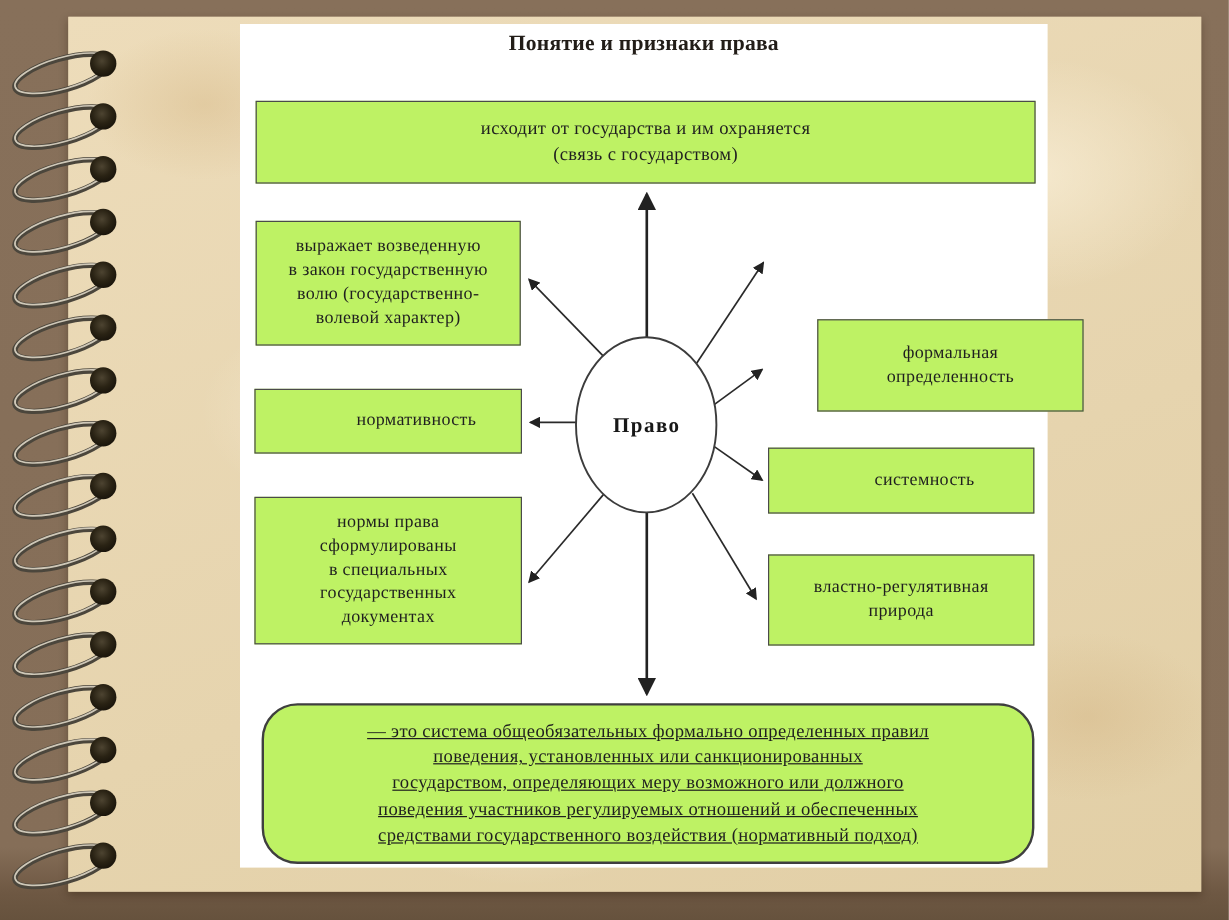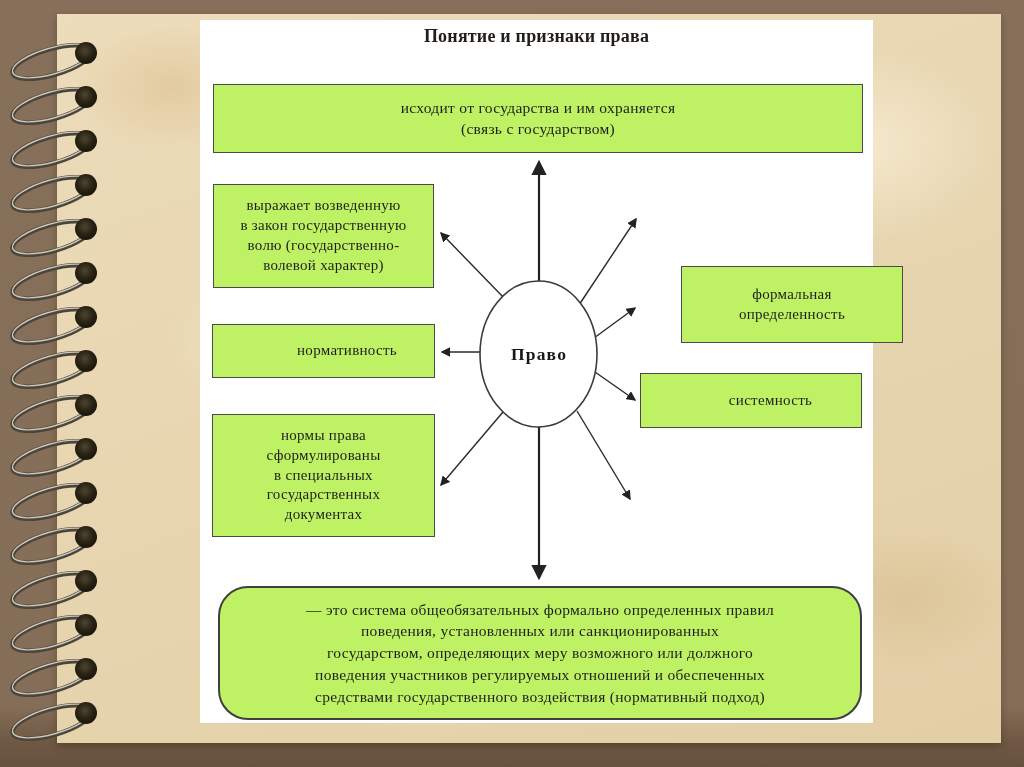--- a/index.html
+++ b/index.html
@@ -41,21 +41,21 @@
   .box--l1    {left:13px;  top:164px; width:221px; height:104px;}
   .box--l2    {left:12px;  top:304px; width:223px; height:54px;padding-left:47px;}
   .box--l3    {left:12px;  top:394px; width:223px; height:123px;}
   .box--r1    {left:440px; top:157px; width:222px; height:58px;}
   .box--r2    {left:440px; top:246px; width:222px; height:77px;margin-left:41px;}
   .box--r3    {left:440px; top:353px; width:222px; height:55px;padding-left:39px;}
   .box--r4    {left:440px; top:442px; width:222px; height:76px;}
   .box--def{
     left:18px; top:566px; width:644px; height:134px;
     border-radius:30px;border-width:2px;border-color:#3f3f3f;
-    font-size:15.5px;line-height:1.4;padding:4px 16px;
+    font-size:15.5px;line-height:1.4;padding:4px 16px;text-decoration:underline;
   }
   .center-label{
     position:absolute;left:280px;top:261px;width:118px;height:146px;
     display:flex;align-items:center;justify-content:center;
     font-weight:bold;font-size:17.5px;letter-spacing:1.2px;color:#181818;
   }
   .arrows,.binding{position:absolute;pointer-events:none;}
   .arrows{left:0;top:0;}
   .binding{left:0;top:0;}
 </style>
@@ -153,20 +153,22 @@
   <div class="box box--l2">нормативность</div>
   <div class="box box--l3">нормы права
 сформулированы
 в специальных
 государственных
 документах</div>
 
   <div class="box box--r2">формальная
 определенность</div>
   <div class="box box--r3">системность</div>
+  <div class="box box--r4">властно-регулятивная
+природа</div>
 
   <div class="center-label">Право</div>
 
   <div class="box box--def">— это система общеобязательных формально определенных правил
 поведения, установленных или санкционированных
 государством, определяющих меру возможного или должного
 поведения участников регулируемых отношений и обеспеченных
 средствами государственного воздействия (нормативный подход)</div>
 </div>
 

